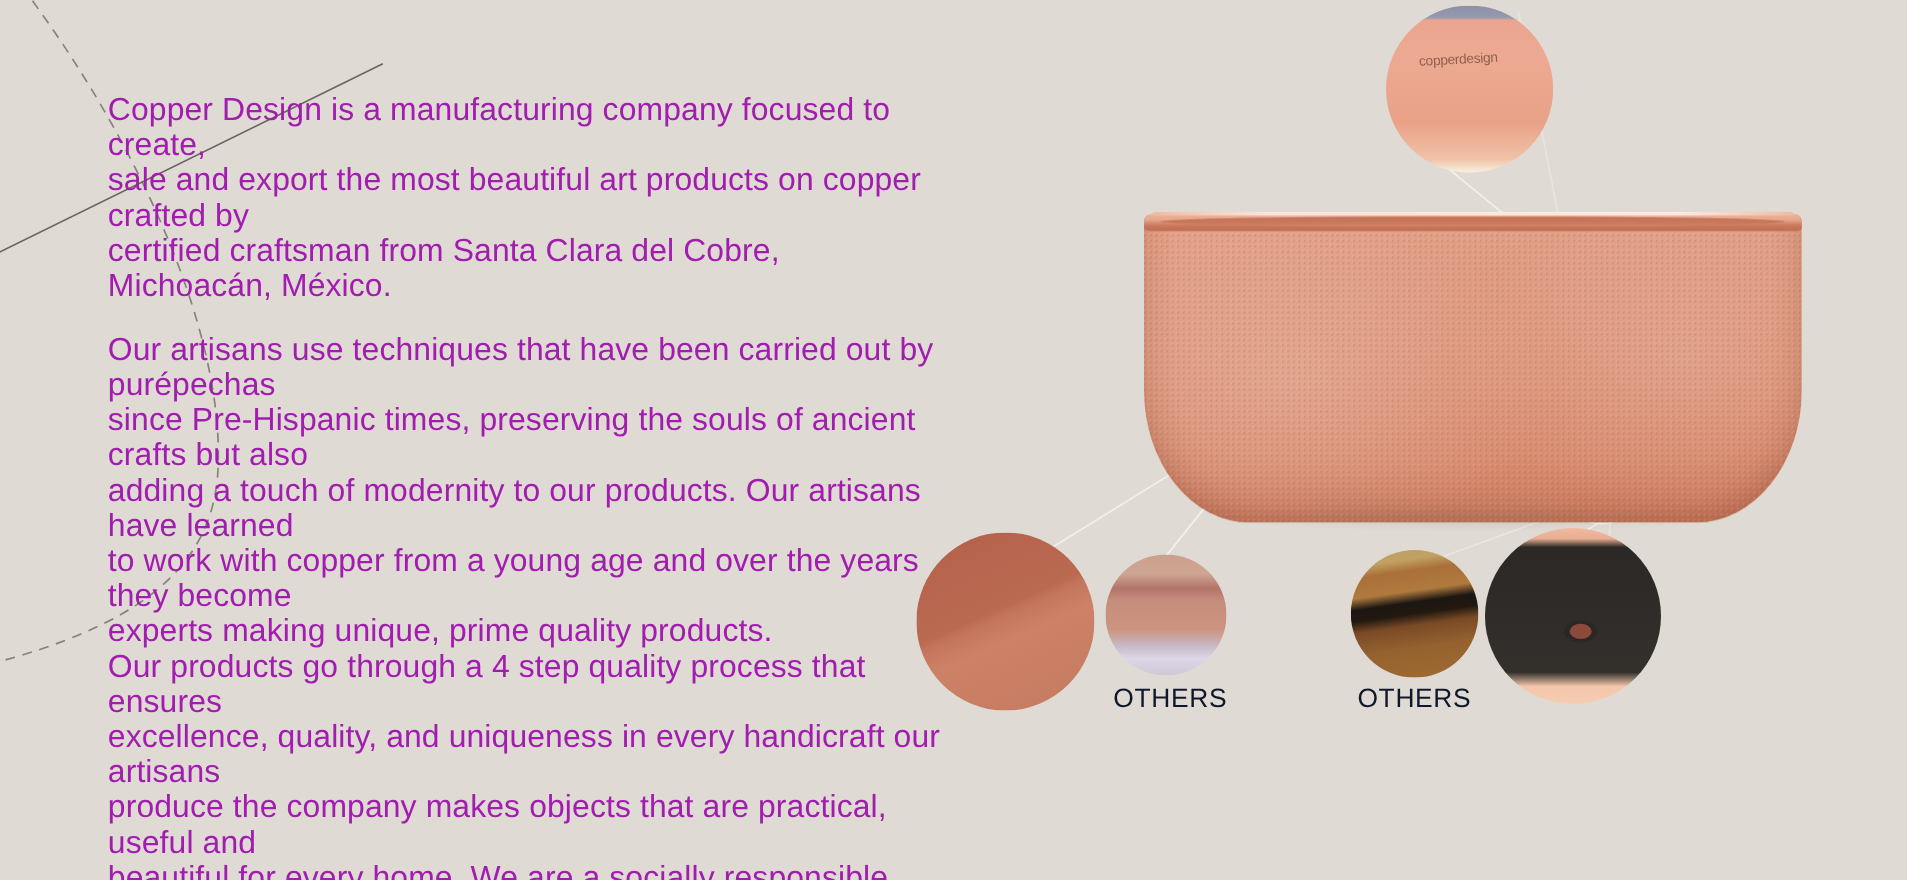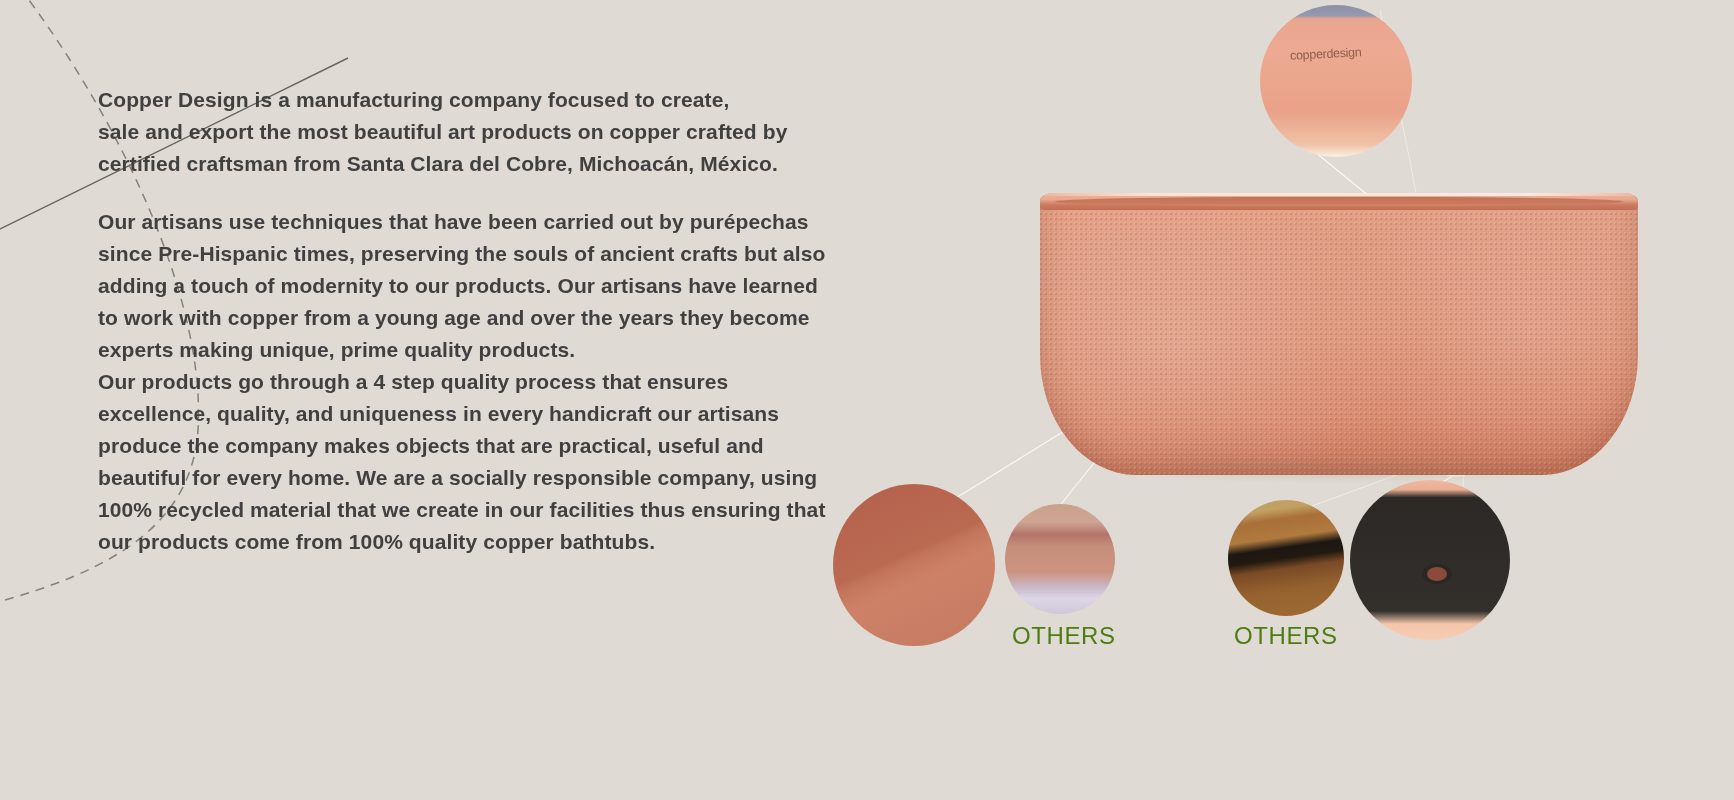--- a/index.html
+++ b/index.html
@@ -32,27 +32,27 @@
   }
 
   
   #text-column {
     position: absolute;
     left: 98px;
     top: 84px;
     width: 760px;
   }
   .para {
-    color: #404040;
-    font-size: 21px;
+    color: #a21caf;
+    font-size: 29px;
     line-height: 32px;
     letter-spacing: 0.1px;
     white-space: pre-line;
     margin: 0;
-    font-weight: 700;
+    font-weight: 400;
   }
   .para + .para { margin-top: 0; }
   .gap-lg { height: 26px; }
 
   
   #product-area {
     position: absolute;
     left: 860px;
     top: 0;
     width: 874px;
@@ -180,21 +180,21 @@
     content: "";
     position: absolute;
     left: 5px; top: 3px;
     width: 20px; height: 14px;
     border-radius: 50%;
     background: #8b4a3c;
   }
 
   .others-label {
     position: absolute;
-    color: #4d7c0f;
+    color: #0f172a;
     font-size: 24px;
     letter-spacing: 0.6px;
   }
   #others-1 { left: 152px; top: 622px; }
   #others-2 { left: 374px; top: 622px; }
 </style>
 </head>
 <body>
 
 <div id="stage">

